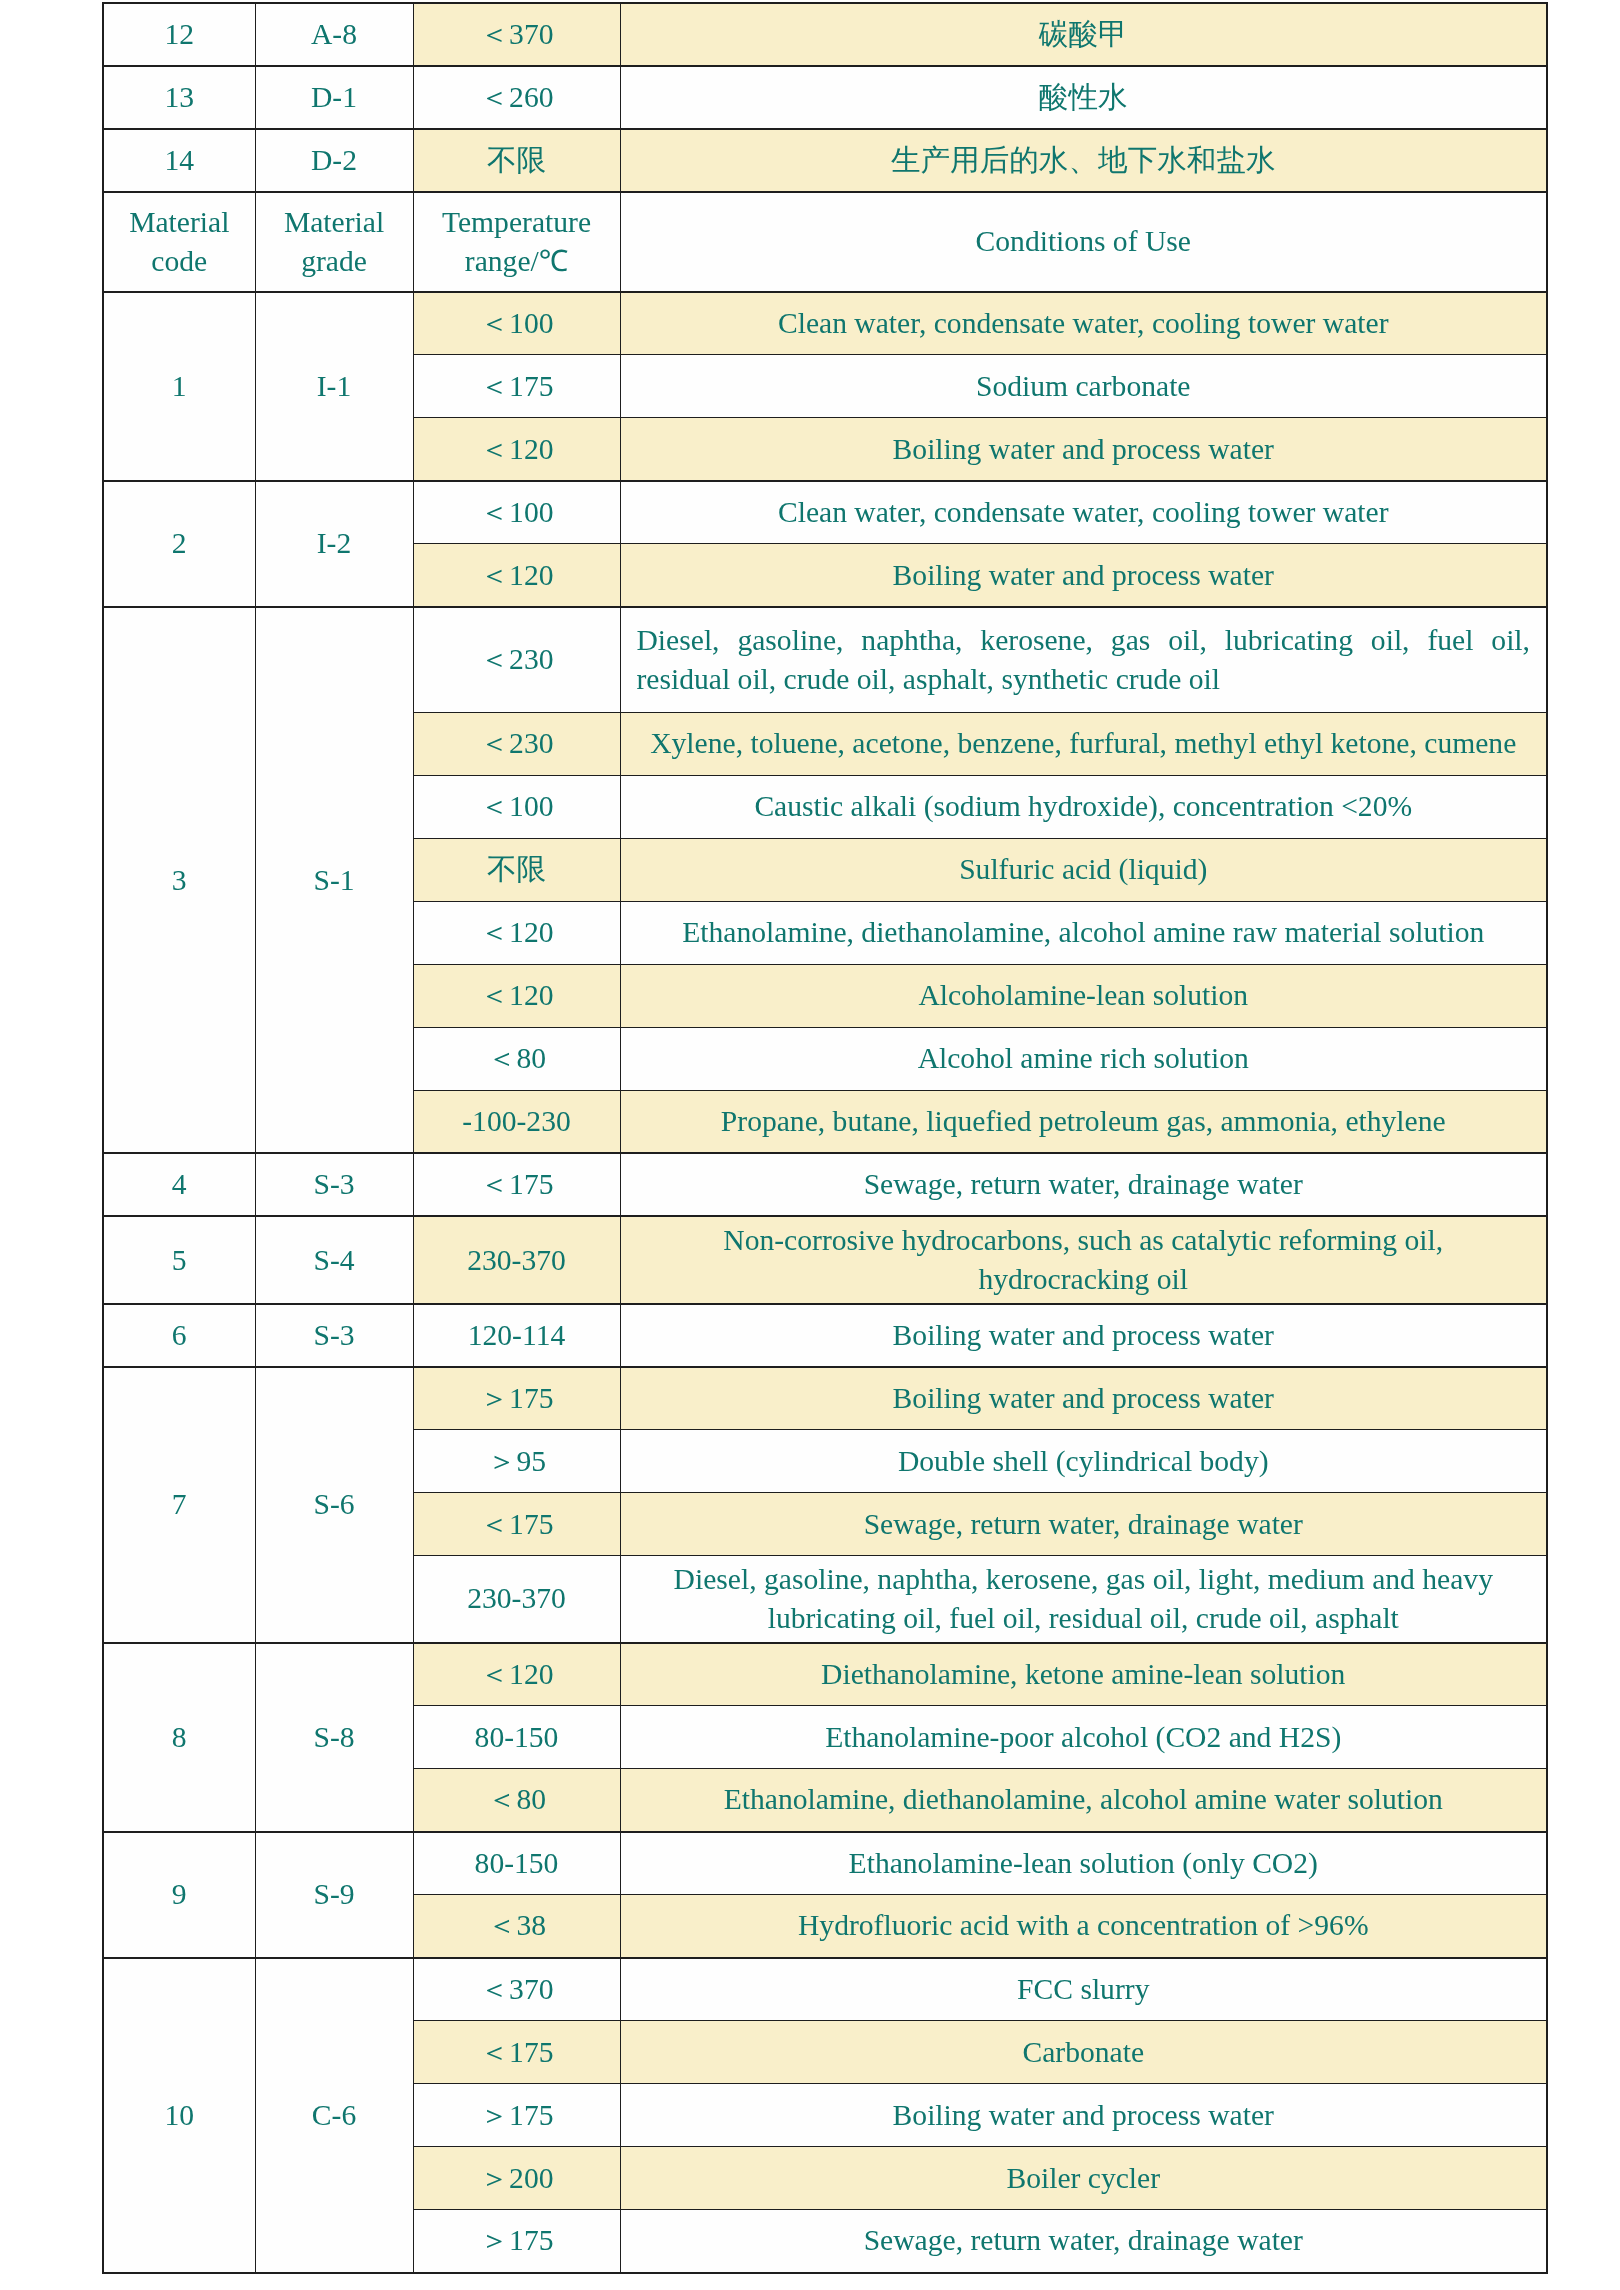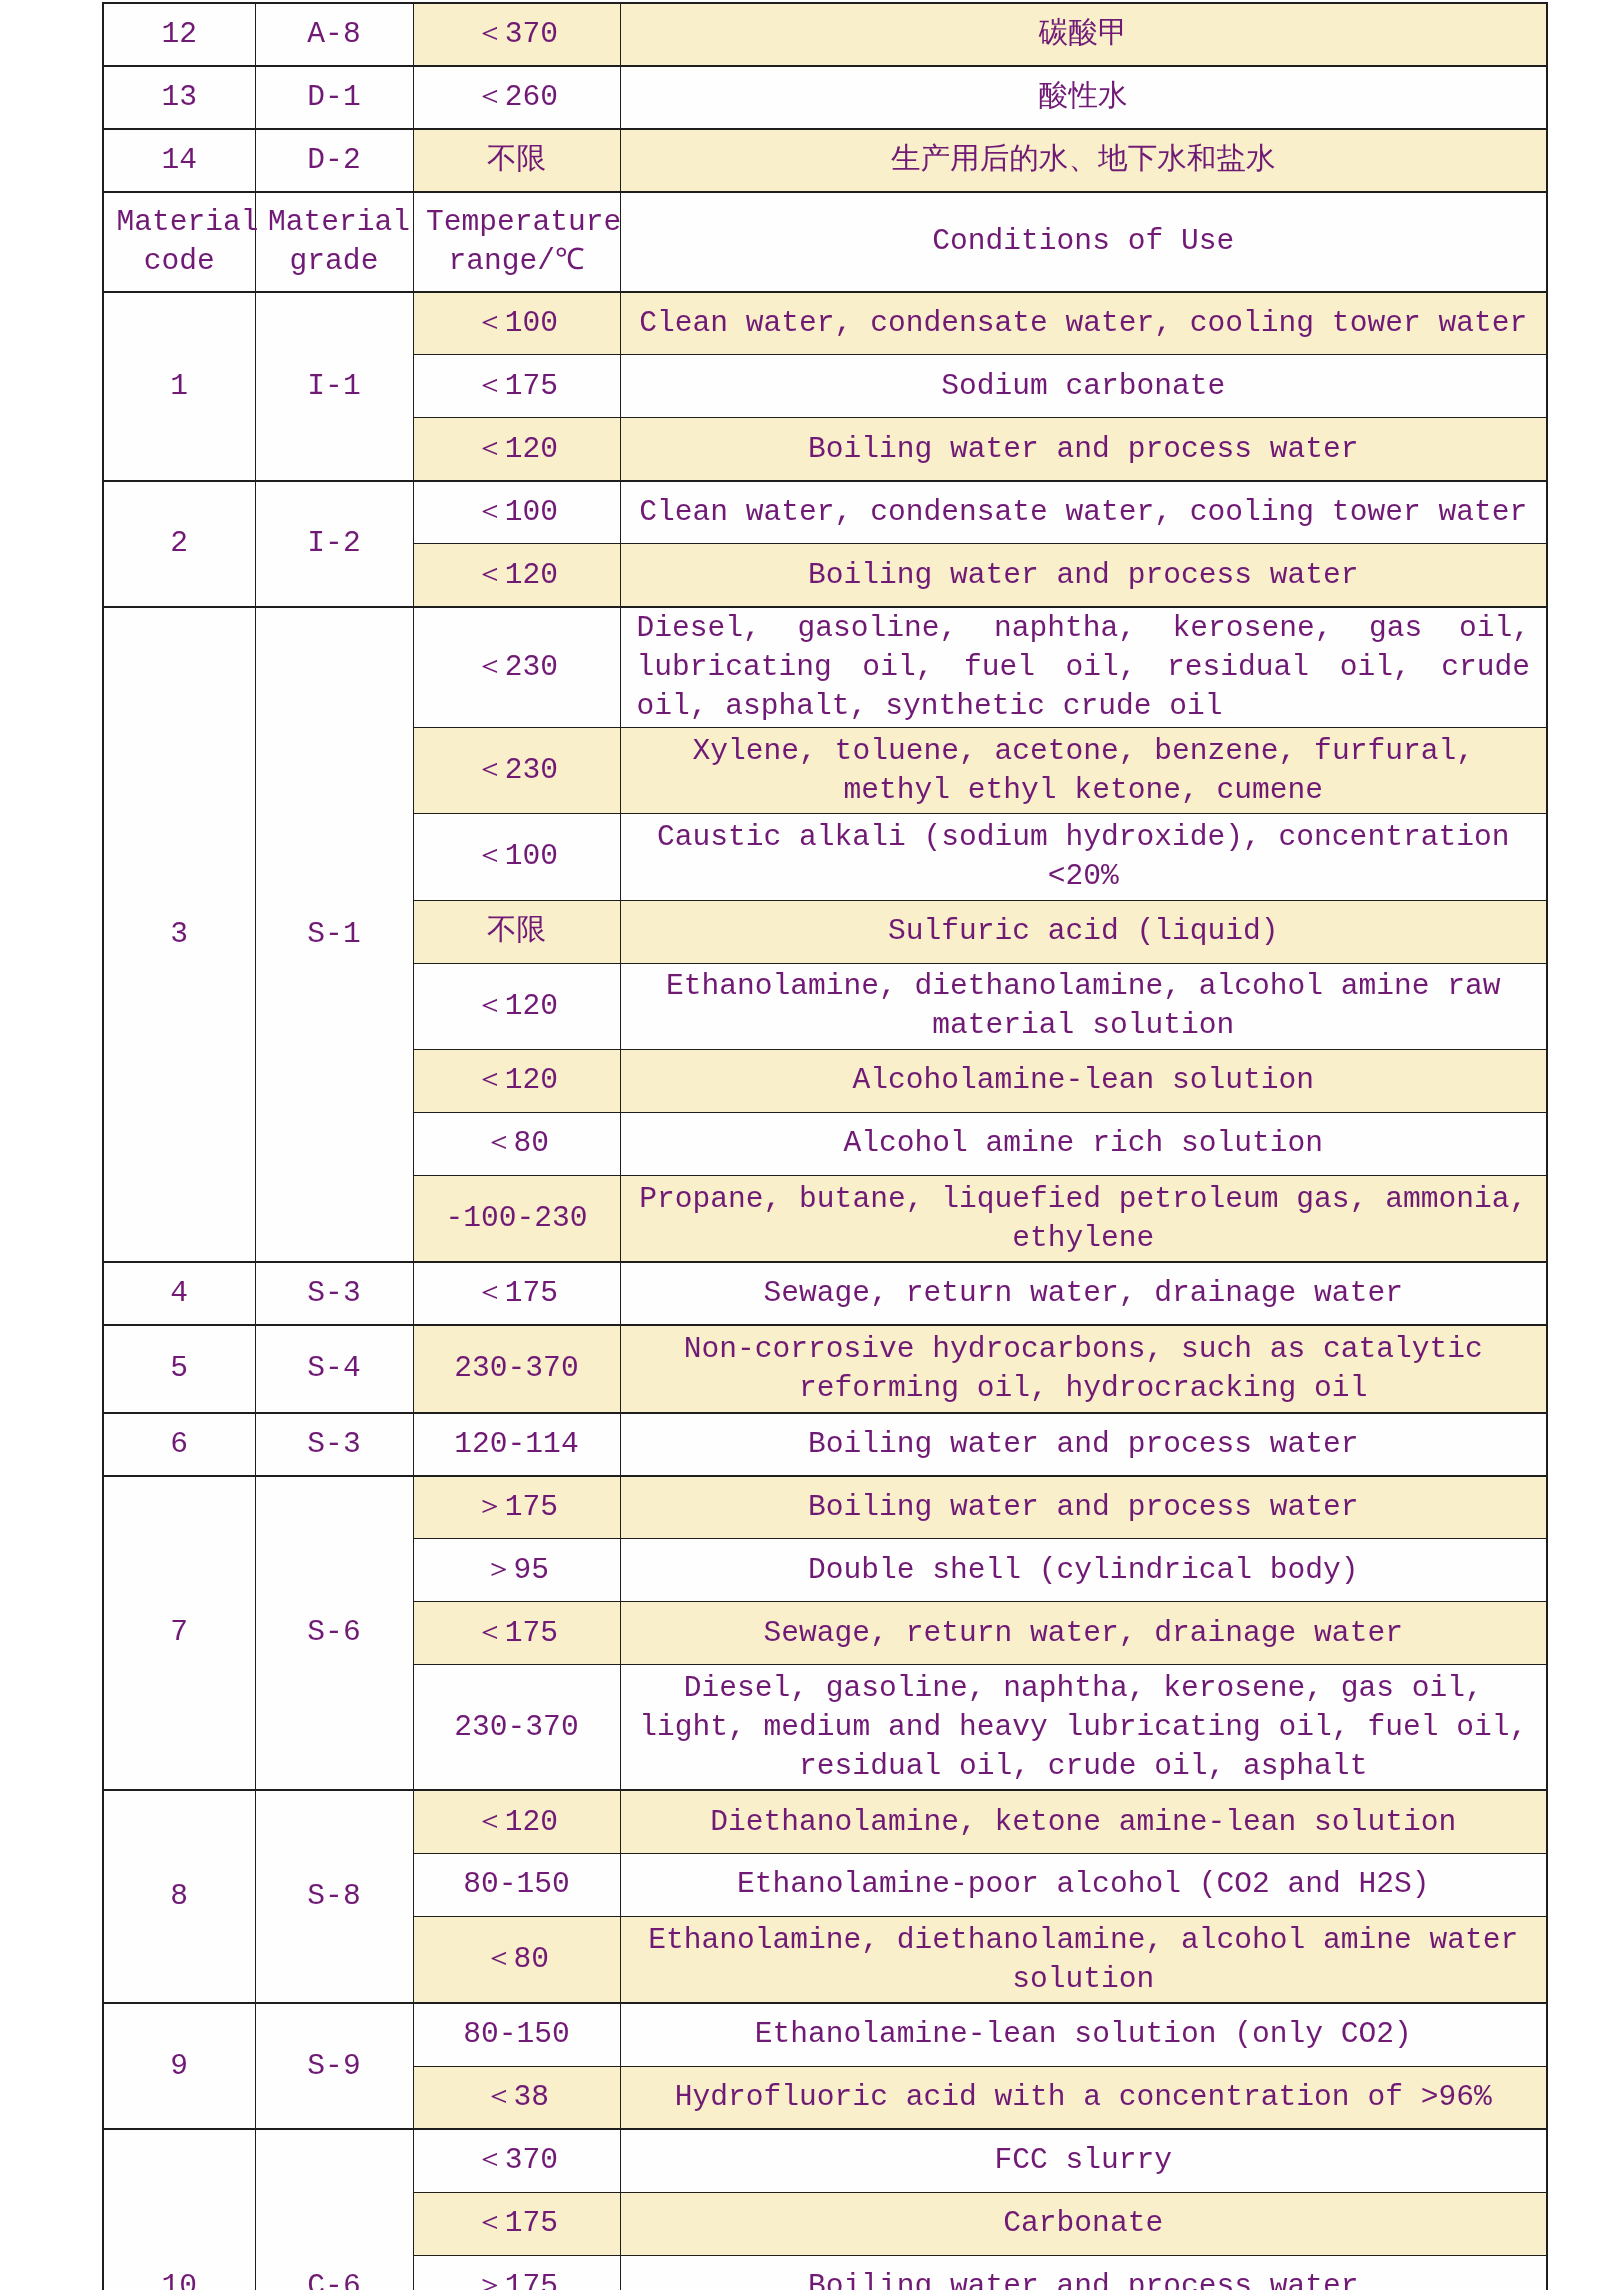--- a/index.html
+++ b/index.html
@@ -1,22 +1,22 @@
 <!DOCTYPE html>
 <html style="font-size:14.3px"><head>
 <meta charset="utf-8">
 <style>
   html,body { margin:0; padding:0; background:#ffffff; }
   .canvas {
     position: relative;
     width: 1612px;
     height: 2291px;
     background: #ffffff;
-    font-family: Liberation Mono, monospace;
-    color: #701a75;
+    font-family: Liberation Serif, serif;
+    color: #0f766e;
     overflow: hidden;
   }
   table.materials {
     position: absolute;
     left: 102px;
     top: 1.8px;
     width: 1444px;
     border-collapse: collapse;
     table-layout: fixed;
     border: 2.7px solid #1e1e1e;
@@ -38,21 +38,21 @@
   }
   td.band { background: #f9efca; }
   tr.sec td { border-top-width: 2.7px; }
   tr.header-row td {
     height: 100px;
     white-space: pre-line;
     background: #fefefe;
   }
   td.justify {
     text-align: justify;
-    padding: 1px 16px;
+    padding: 13px 16px;
   }
   td.cond { padding: 3.6px 16px; margin-top: 10px; }
 </style>
 </head>
 <body>
 
 <div class="canvas">
   <table class="materials">
     <colgroup>
       <col class="c-code">

